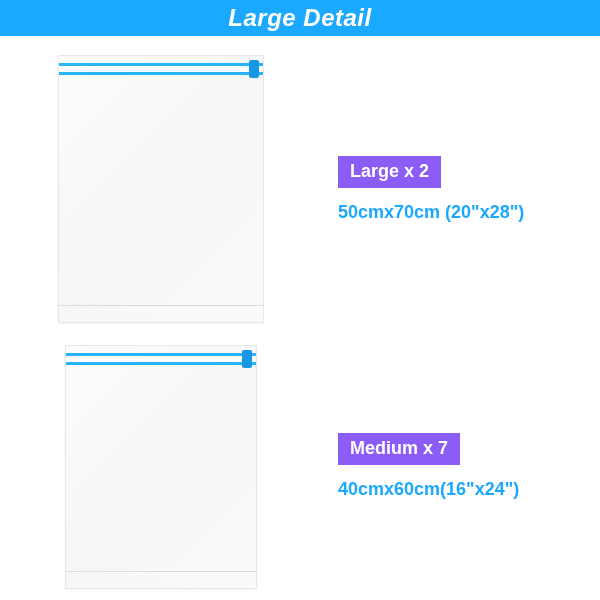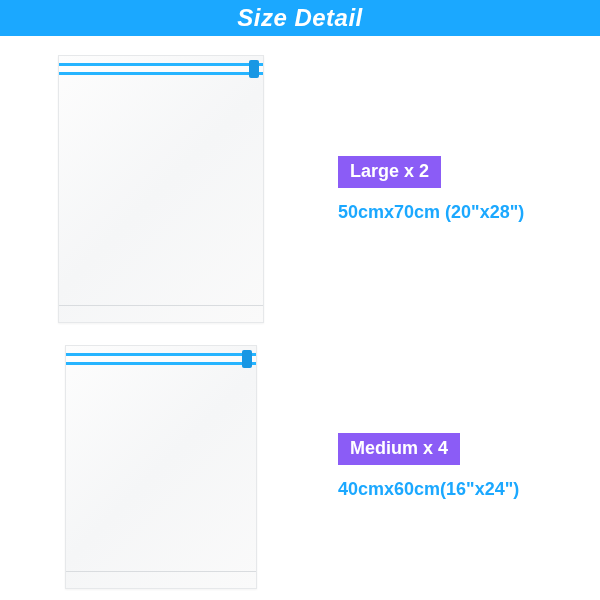--- a/index.html
+++ b/index.html
@@ -95,21 +95,21 @@
   .dims {
     color: #1ba8ff;
     font-size: 18px;
     font-weight: bold;
   }
 </style>
 </head>
 <body>
 
 <div class="banner">
-  <span>Size Detail</span>
+  <span>Large Detail</span>
 </div>
 
 <div class="content">
 
   <div class="row row-large">
     <div class="bag-wrap">
       <div class="bag bag-large">
         <div class="zipper"></div>
         <div class="slider"></div>
         <div class="bottomline"></div>
@@ -123,18 +123,18 @@
 
   <div class="row row-medium">
     <div class="bag-wrap">
       <div class="bag bag-medium">
         <div class="zipper"></div>
         <div class="slider"></div>
         <div class="bottomline"></div>
       </div>
     </div>
     <div class="info">
-      <div class="badge">Medium x 4</div>
+      <div class="badge">Medium x 7</div>
       <div class="dims">40cmx60cm(16"x24")</div>
     </div>
   </div>
 
 </div>
 
 </body></html>

